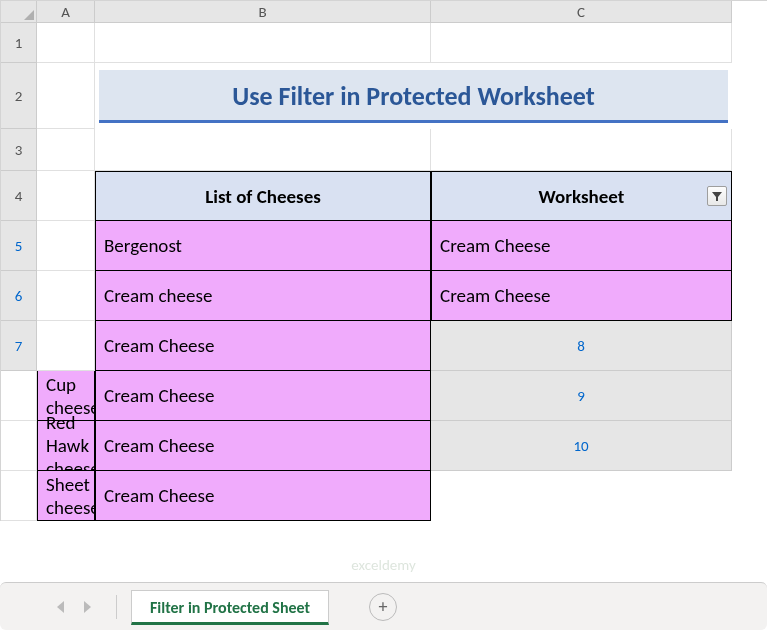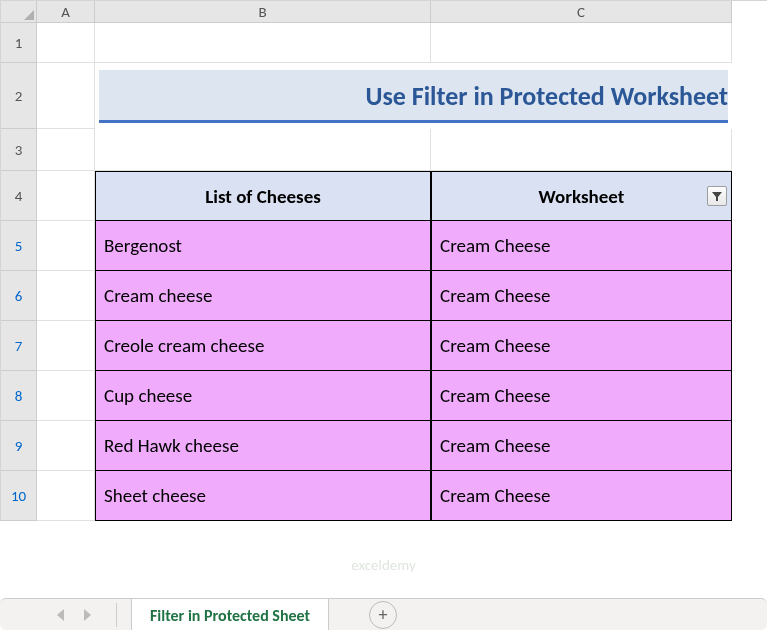--- a/index.html
+++ b/index.html
@@ -61,21 +61,21 @@
     align-items: center;
     justify-content: center;
     padding: 0 4px;
   }
   .title {
     width: 100%;
     background: #dde5f0;
     color: #2b5797;
     font-size: 26px;
     font-weight: bold;
-    text-align: right;
+    text-align: center;
     padding: 10px 0 8px 0;
     border-bottom: 3px solid #4472c4;
   }
   .thcell {
     background: #d9e1f2;
     border: 1.5px solid #000;
     font-size: 19px;
     font-weight: bold;
     color: #000;
     display: flex;
@@ -104,21 +104,21 @@
     background: linear-gradient(#fdfdfd,#e8e8e8);
     border: 1px solid #9e9e9e;
     border-radius: 2px;
     display: flex;
     align-items: center;
     justify-content: center;
   }
   .tabbar {
     position: absolute;
     left: 0; right: 0; bottom: 0;
-    height: 32px;
+    height: 48px;
     background: #f3f2f1;
     border-top: 1px solid #ccc;
     display: flex;
     align-items: center;
     padding-left: 50px;
     border-radius: 6px;
   }
   .tab-nav {
     width: 22px; height: 22px;
     display: flex; align-items: center; justify-content: center;
@@ -214,23 +214,20 @@
   <div class="tdcell">
       <span>Cream cheese</span>
     </div>
   <div class="tdcell">
       <span>Cream Cheese</span>
     </div>
 
   <div class="rowhead filtered">7</div>
   <div class="cell"></div>
   <div class="tdcell">
-      <span>Creole cream cheese</span>
-    </div>
-  <div class="tdcell">
       <span>Cream Cheese</span>
     </div>
 
   <div class="rowhead filtered">8</div>
   <div class="cell"></div>
   <div class="tdcell">
       <span>Cup cheese</span>
     </div>
   <div class="tdcell">
       <span>Cream Cheese</span>

